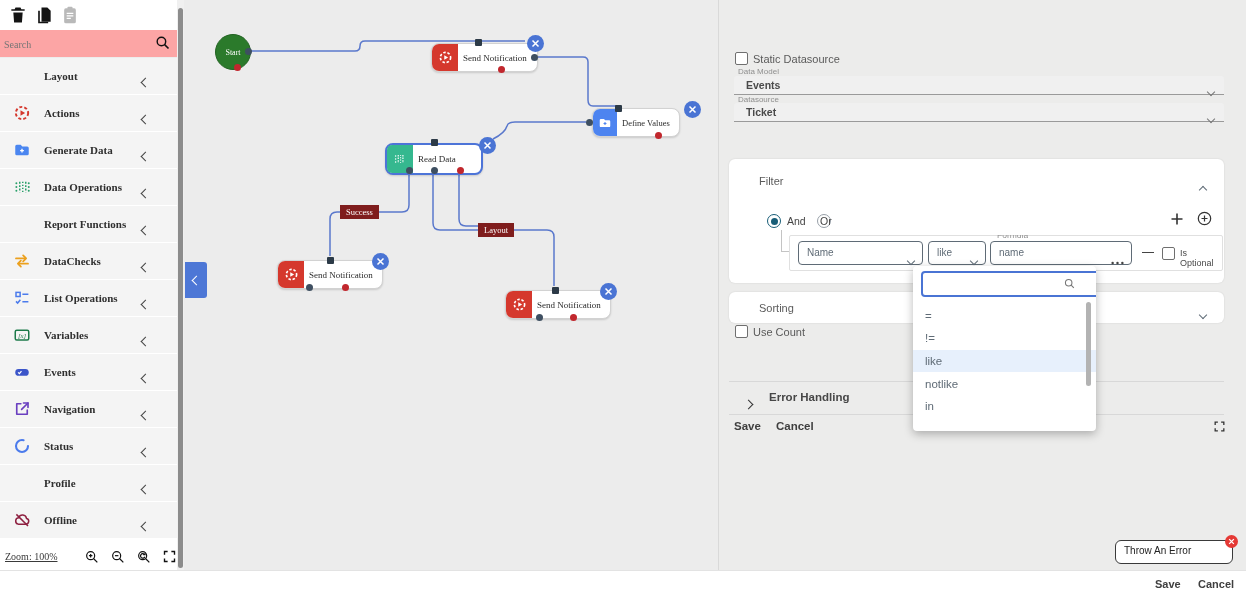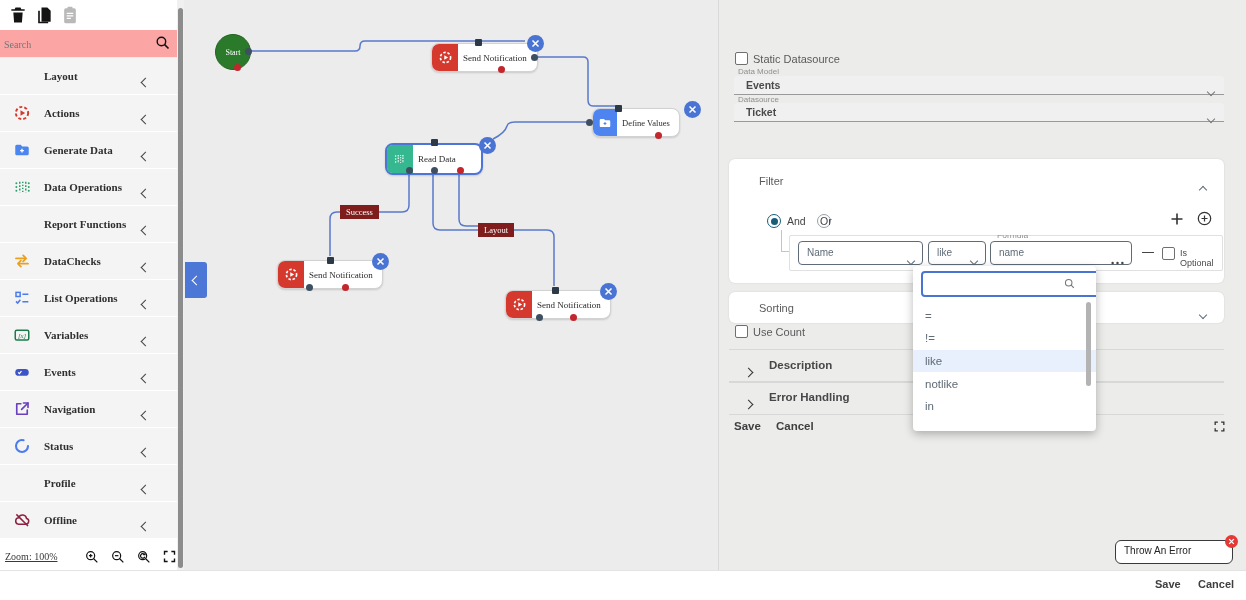--- a/index.html
+++ b/index.html
@@ -488,24 +488,20 @@
   </div>
 
   <div class="card" style="top:292px;height:31px">
     <span class="abs sect-title" style="left:30px;top:10px">Sorting</span>
     <span class="abs" style="right:18px;top:12px"><span class="chev d gray"></span></span>
   </div>
 
   <span class="cb" style="left:16px;top:325px"></span>
   <span class="abs" style="left:34px;top:326px;font:11px 'Liberation Sans',sans-serif;color:#5a5a5a">Use Count</span>
 
-  <div class="hairrow" style="top:349px">
-    <span class="hc"><span class="chev r" style="border-color:#333"></span></span>
-    <span class="ht">Description</span>
-  </div>
   <div class="hairrow" style="top:381px">
     <span class="hc"><span class="chev r" style="border-color:#333"></span></span>
     <span class="ht">Error Handling</span>
   </div>
 
   <span class="abs" style="left:15px;top:420px;font:600 11.5px 'Liberation Sans',sans-serif;color:#3f3f3f;cursor:pointer">Save</span>
   <span class="abs" style="left:57px;top:420px;font:600 11.5px 'Liberation Sans',sans-serif;color:#3f3f3f;cursor:pointer">Cancel</span>
   <span class="abs" style="left:494px;top:419px">
     <svg viewBox="0 0 24 24" width="13" height="13" fill="none" stroke="#333" stroke-width="2.4">
         <path d="M4 9V4h5M15 4h5v5M20 15v5h-5M9 20H4v-5"></path>

